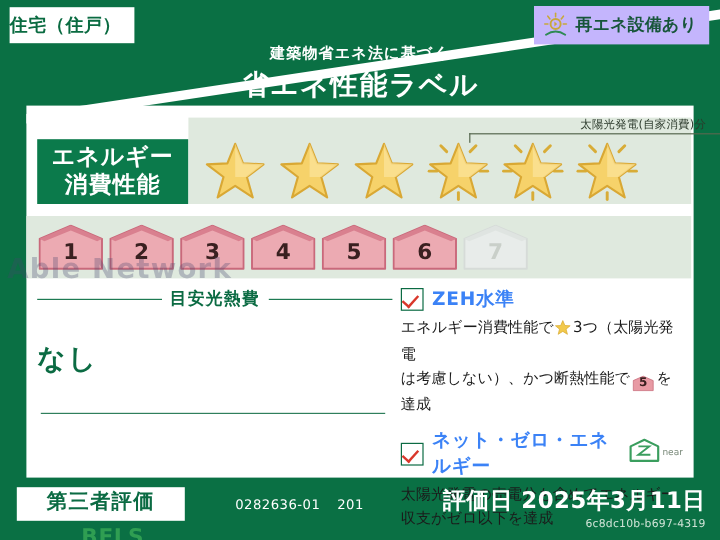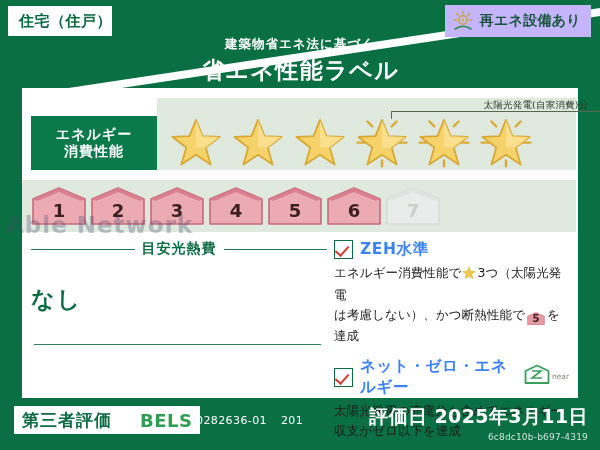--- a/index.html
+++ b/index.html
@@ -19,21 +19,21 @@
     overflow: hidden;
     box-sizing: border-box;
   }
 
   
   .hdr-tag {
     position: absolute;
     left: 8px; top: 6px;
     width: 104px; height: 30px;
     background: #ffffff;
-    display: flex; align-items: center; justify-content: flex-end;
+    display: flex; align-items: center; justify-content: flex-start;
     font-size: 15px; font-weight: bold; color: #0a6b41;
     letter-spacing: 0.5px;
     z-index: 6;
   }
   .hdr-badge {
     position: absolute;
     right: 9px; top: 5px;
     height: 32px;
     background: #c4b5fd;
     display: flex; align-items: center;
@@ -96,21 +96,21 @@
     margin-left: 9px;
     background: #0b7a4b;
     color: #ffffff;
     display: flex; flex-direction: column;
     align-items: center; justify-content: center;
     font-weight: bold;
     line-height: 1.22;
     letter-spacing: 1px;
     flex: none;
   }
-  .row-energy .row-key { font-size: 14px; margin-top: 18px; }
+  .row-energy .row-key { font-size: 19px; margin-top: 18px; }
   .row-insul  .row-key { font-size: 16px; }
 
   .row-val {
     flex: 1;
     margin-right: 2px;
     background: #dfe9de;
     position: relative;
   }
 
   
@@ -242,22 +242,23 @@
     position: absolute;
     left: 0; right: 0; bottom: 0; height: 52px;
     z-index: 5;
   }
   .bels {
     position: absolute;
     left: 14px; top: 8px;
     height: 28px;
     background: #ffffff;
     display: flex; align-items: center;
-    padding: 0 8px;
+    padding: 0 25px;
     gap: 8px;
+    flex-direction: column;
   }
   .bels .jp {
     font-size: 17px; font-weight: bold; color: #0b6b43;
     letter-spacing: 1px;
   }
   .bels .en {
     font-size: 18px; font-weight: bold; color: #2f9e52;
     letter-spacing: 0.5px;
     margin-left: 20px;
   }

